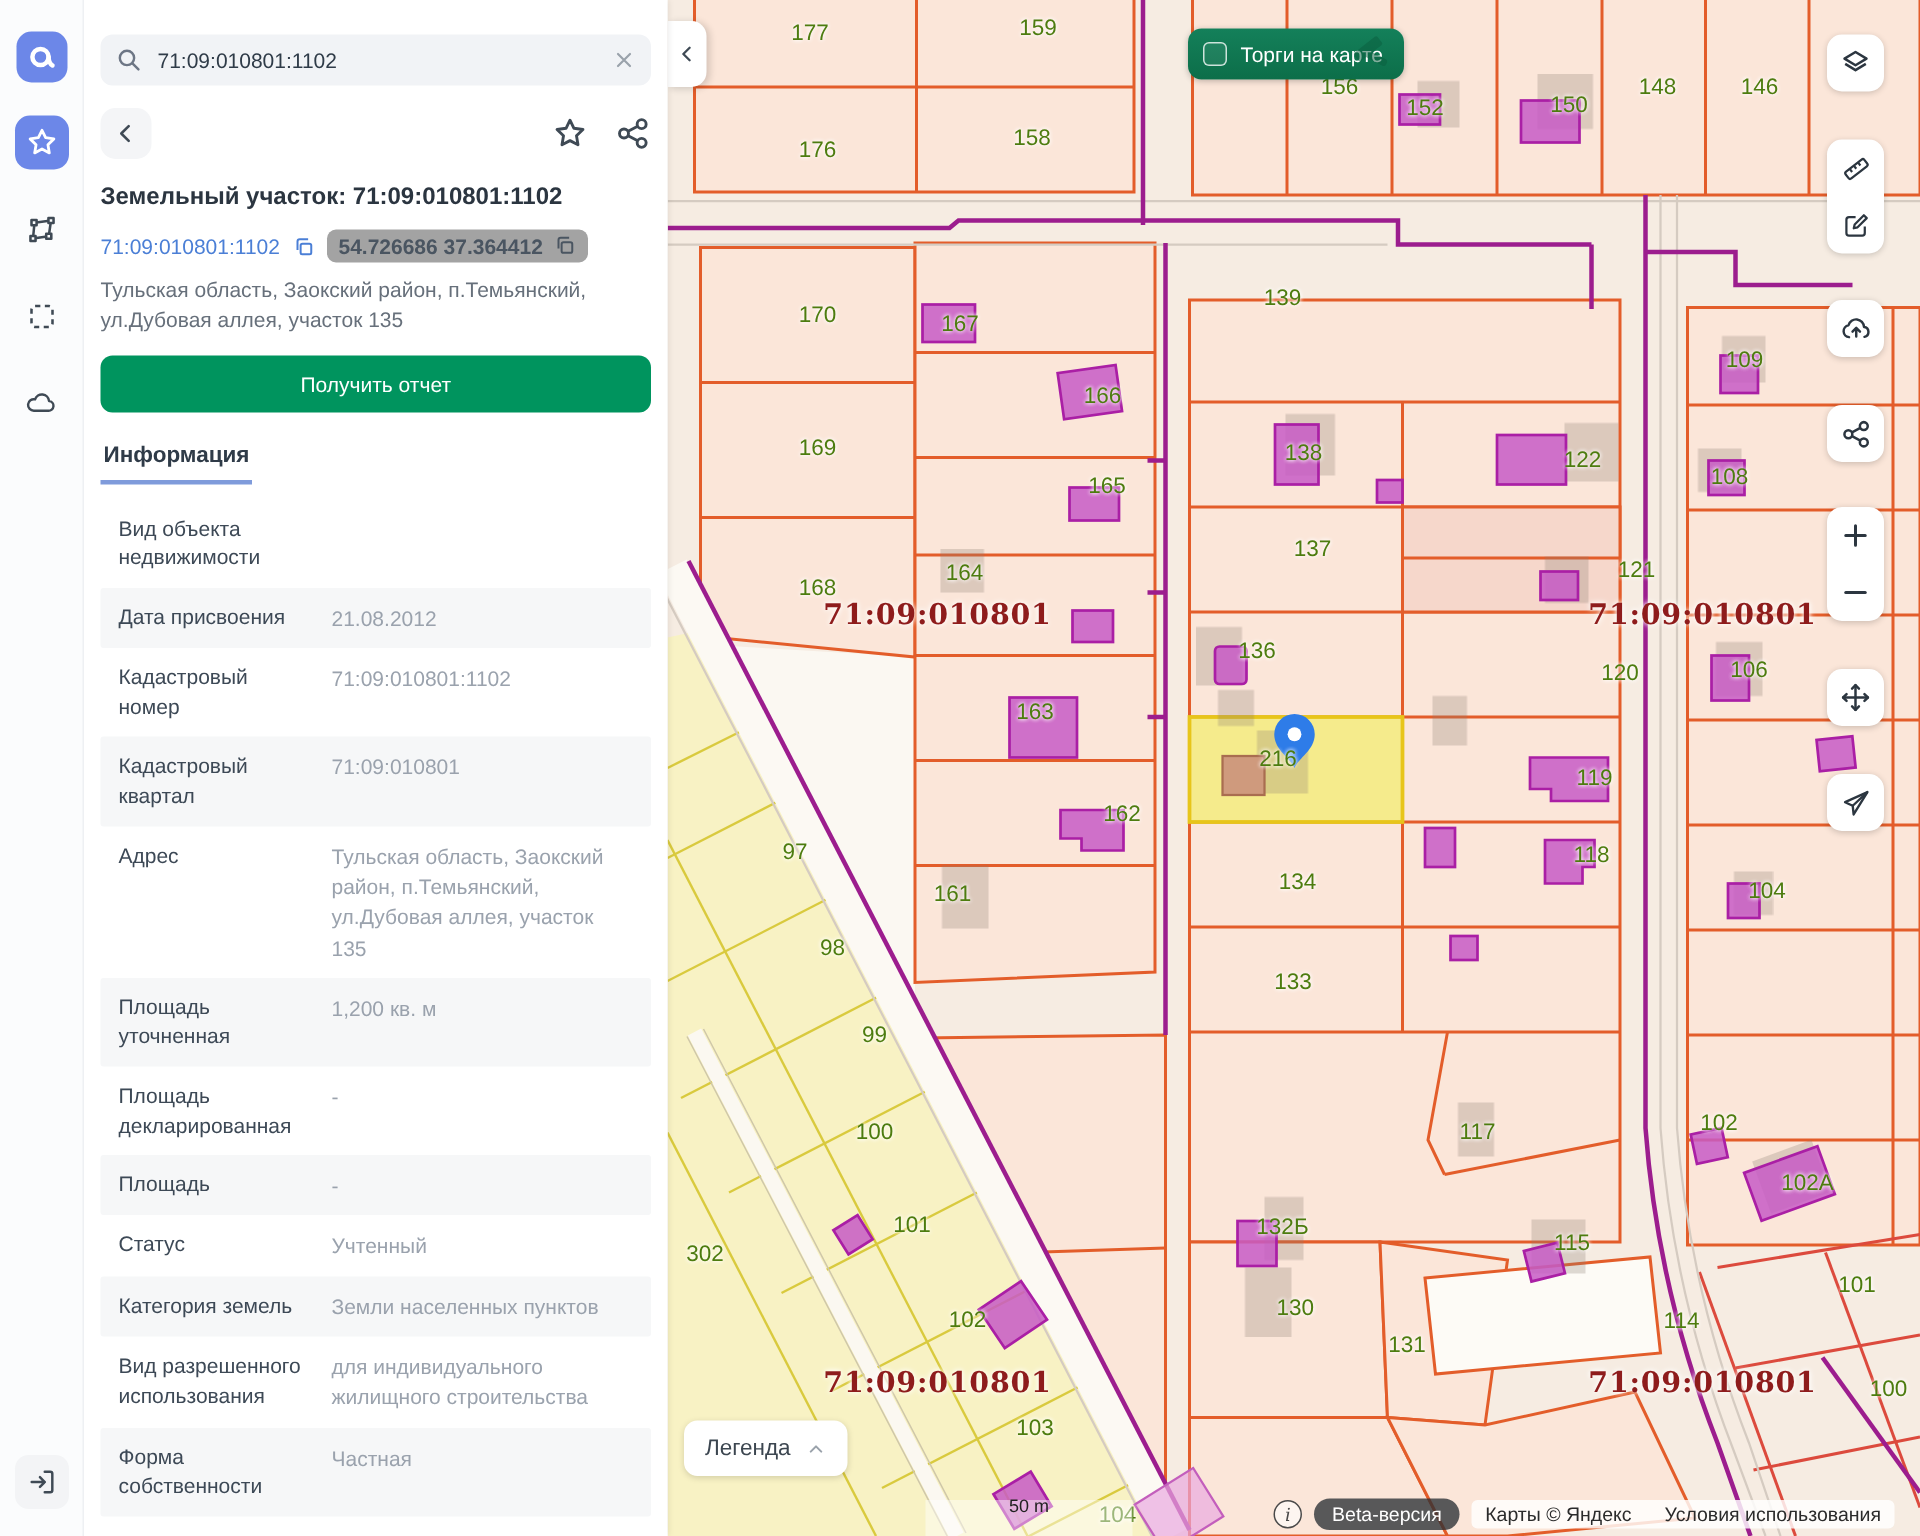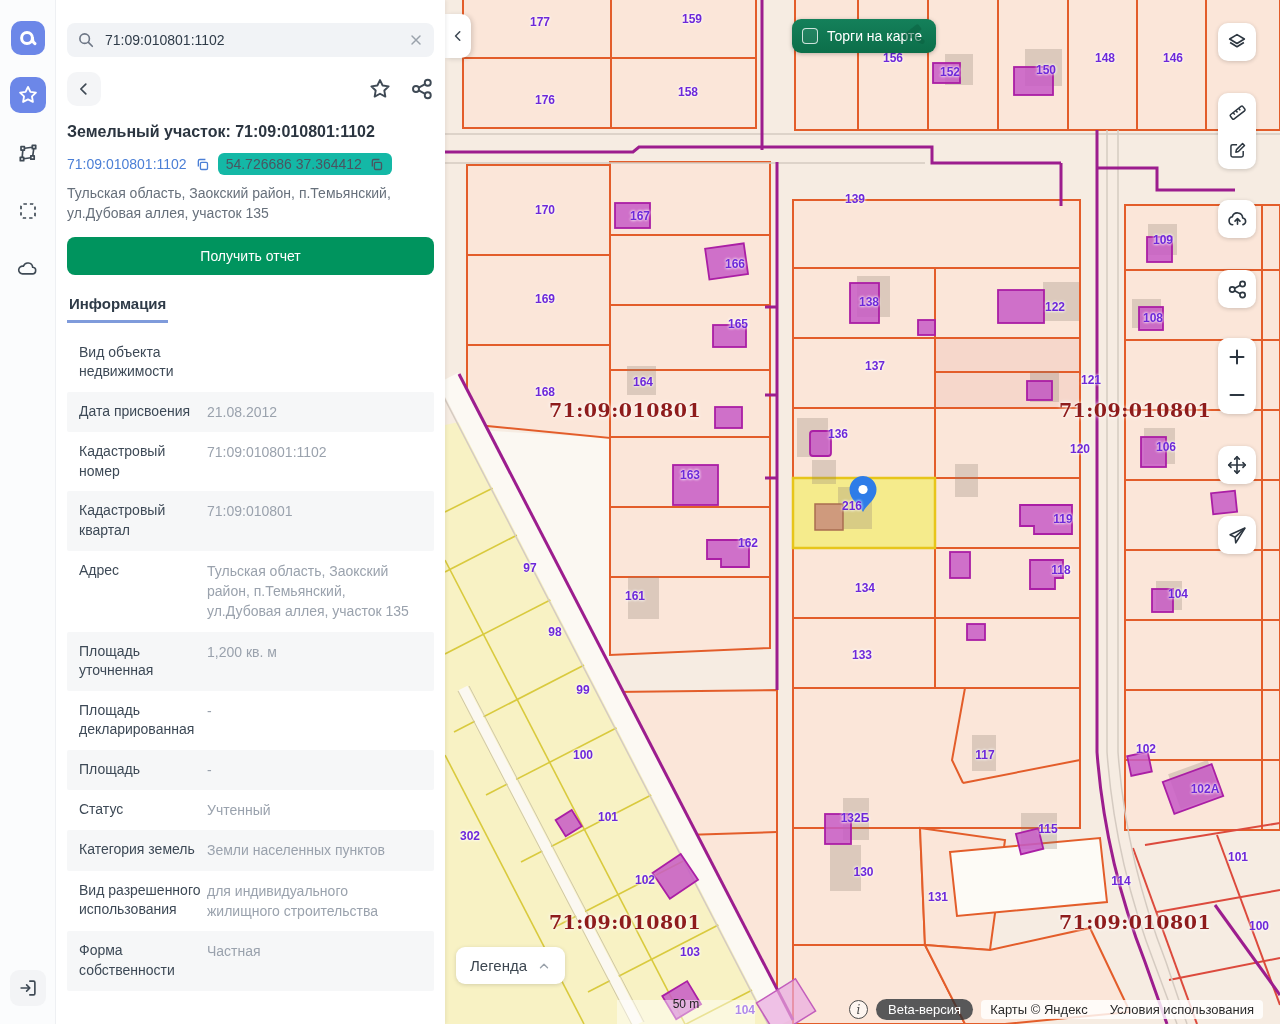--- a/index.html
+++ b/index.html
@@ -26,40 +26,40 @@
     color:#2f3b48;margin:0 8px;font-family:"Liberation Sans",sans-serif;}
   .hdr-row{margin-top:15px;display:flex;align-items:center;}
   .back-btn{width:34px;height:34px;border-radius:10px;background:#f4f5f7;display:flex;
     align-items:center;justify-content:center;color:#3f4a55;cursor:pointer;}
   .hdr-spacer{flex:1;}
   .hdr-ic{width:24px;height:24px;color:#3f4a55;margin-left:18px;cursor:pointer;}
   .title{margin-top:17px;font-size:16px;font-weight:bold;color:#2b3540;}
   .badges{margin-top:12px;display:flex;align-items:center;gap:8px;}
   .cad-link{color:#4b7fd6;font-size:14px;cursor:pointer;}
   .copy-ic{width:15px;height:15px;cursor:pointer;flex:none;}
-  .coord-pill{background:#14b8a6;border-radius:6px;padding:3px 8px;display:flex;align-items:flex-end;
-    gap:7px;color:#4a5561;font-size:14px;}
+  .coord-pill{background:#a3a3a3;border-radius:6px;padding:3px 8px;display:flex;align-items:flex-start;
+    gap:7px;color:#4a5561;font-size:14px;font-weight:bold;}
   .addr{margin-top:9px;font-size:14px;line-height:1.42;color:#67707b;}
   .report-btn{margin-top:13px;width:100%;height:38px;background:#00945e;color:#fff;border:none;
     border-radius:8px;font-size:14px;cursor:pointer;font-family:"Liberation Sans",sans-serif;}
   .tabs{margin-top:14px;}
   .tab{display:inline-block;font-size:15px;font-weight:bold;color:#2f3b48;padding:6px 2px 8px 2px;
     border-bottom:3px solid #7f9bdb;cursor:pointer;}
   #info-rows{margin-top:10px;}
-  .info-row{display:flex;gap:0;padding:10px 12px;border-radius:2px;}
+  .info-row{display:flex;gap:14px;padding:10px 12px;border-radius:2px;}
   .info-row:nth-child(even){background:#f6f7f8;}
   .info-label{width:128px;flex:none;font-size:14px;line-height:1.4;color:#3d4956;}
   .info-value{flex:1;font-size:14px;line-height:1.45;color:#9aa2ad;}
 
   
   .map{position:absolute;left:445px;top:0;width:835px;height:1024px;overflow:hidden;background:#f6ece2;}
   .map svg.base{position:absolute;left:0;top:0;}
   #map-labels{position:absolute;left:0;top:0;width:100%;height:100%;pointer-events:none;}
-  .plabel{position:absolute;transform:translate(-50%,-50%);font-size:12px;color:#6d28d9;
-    text-shadow:0 0 3px rgba(255,255,255,.95),0 0 3px rgba(255,255,255,.95);white-space:nowrap;font-weight:bold;}
+  .plabel{position:absolute;transform:translate(-50%,-50%);font-size:15px;color:#4d7c0f;
+    text-shadow:0 0 3px rgba(255,255,255,.95),0 0 3px rgba(255,255,255,.95);white-space:nowrap;}
   .qlabel{position:absolute;transform:translate(-50%,-50%);font-family:"DejaVu Serif",serif;
     font-size:19px;font-weight:bold;color:#8e1c1c;letter-spacing:.5px;white-space:nowrap;
     text-shadow:0 0 3px rgba(255,255,255,.9),0 0 5px rgba(255,255,255,.9);}
 
   .collapse-btn{position:absolute;left:0;top:14px;width:26px;height:44px;background:#fff;
     border-radius:0 10px 10px 0;box-shadow:2px 1px 5px rgba(0,0,0,.15);display:flex;
     align-items:center;justify-content:center;color:#3f4a55;cursor:pointer;z-index:5;}
   .trades-toggle{position:absolute;left:347px;top:19px;height:34px;padding:0 14px 0 10px;
     background:linear-gradient(180deg,#14805a 0%,#0c6e49 100%);border-radius:9px;display:flex;
     align-items:center;gap:9px;color:#fff;font-size:14px;box-shadow:0 1px 4px rgba(0,0,0,.25);

